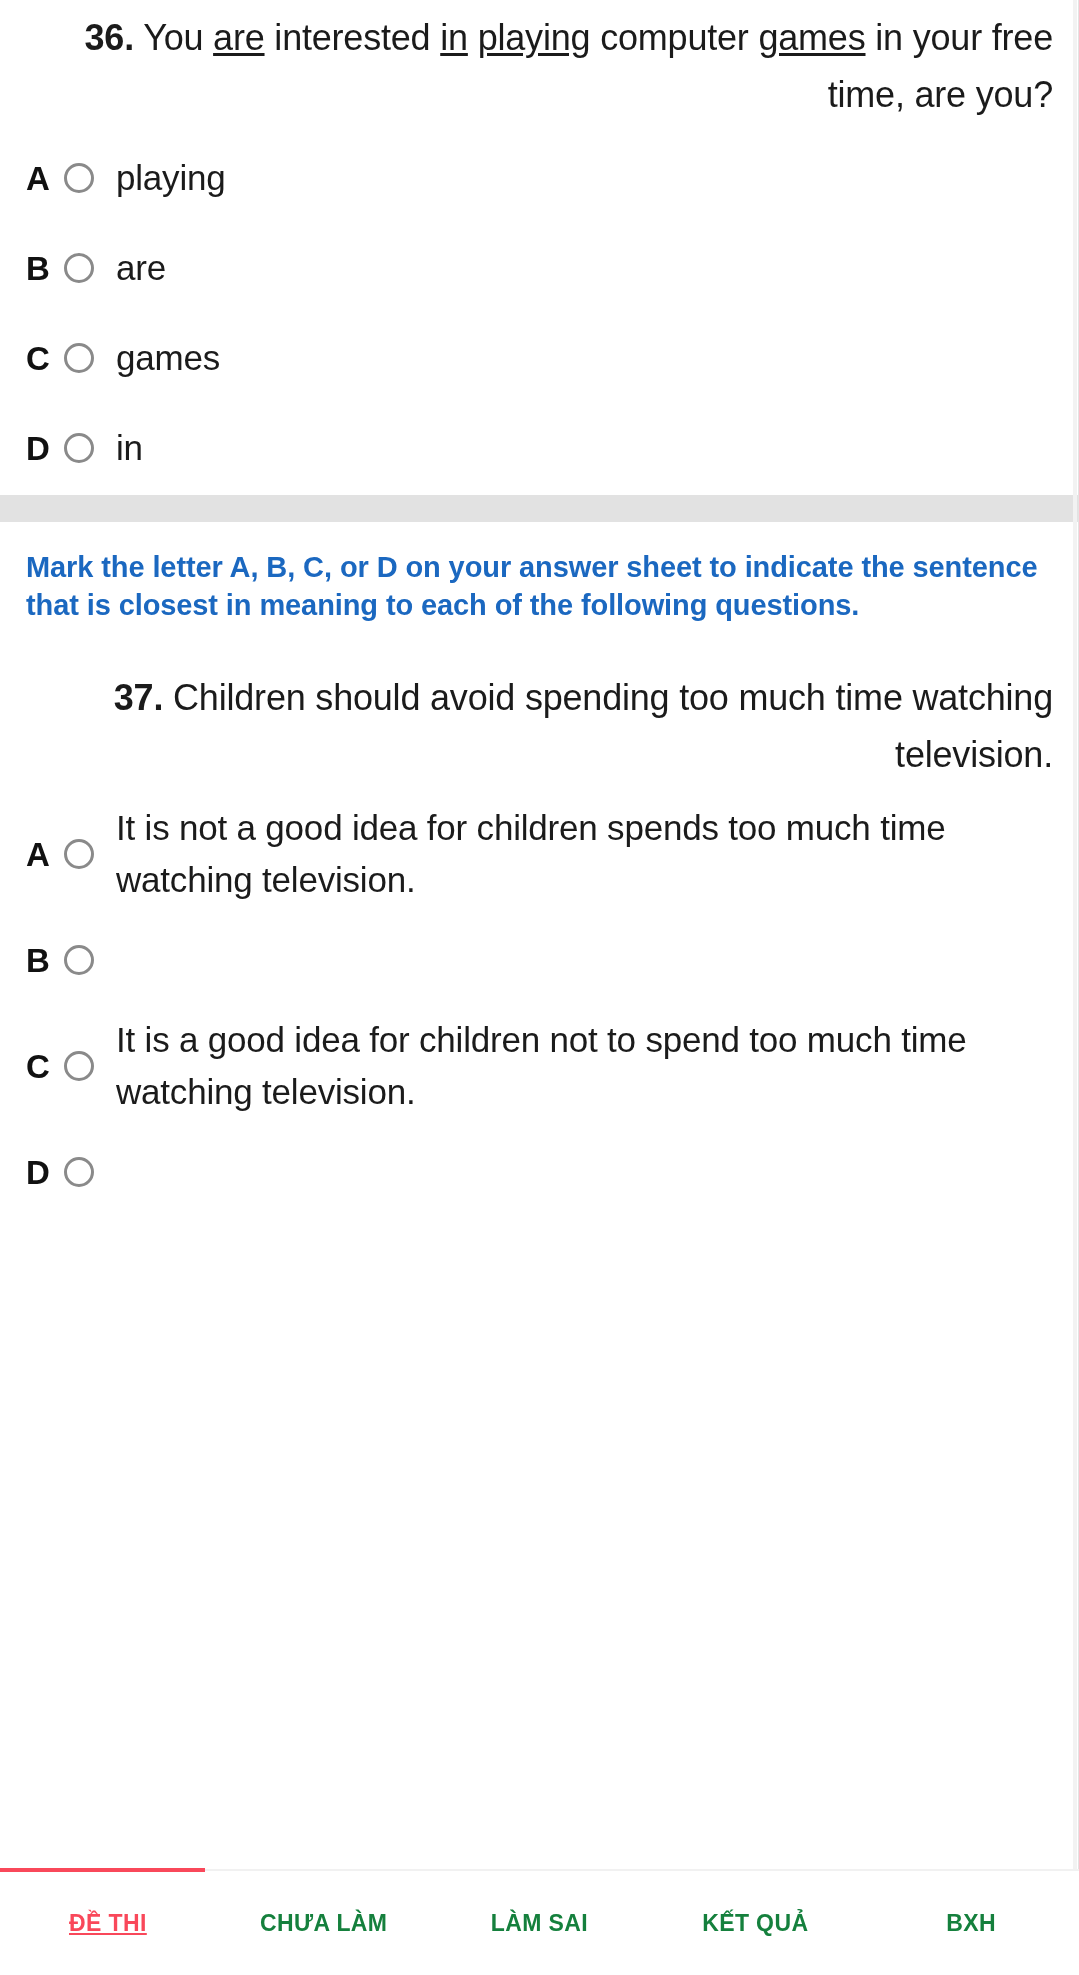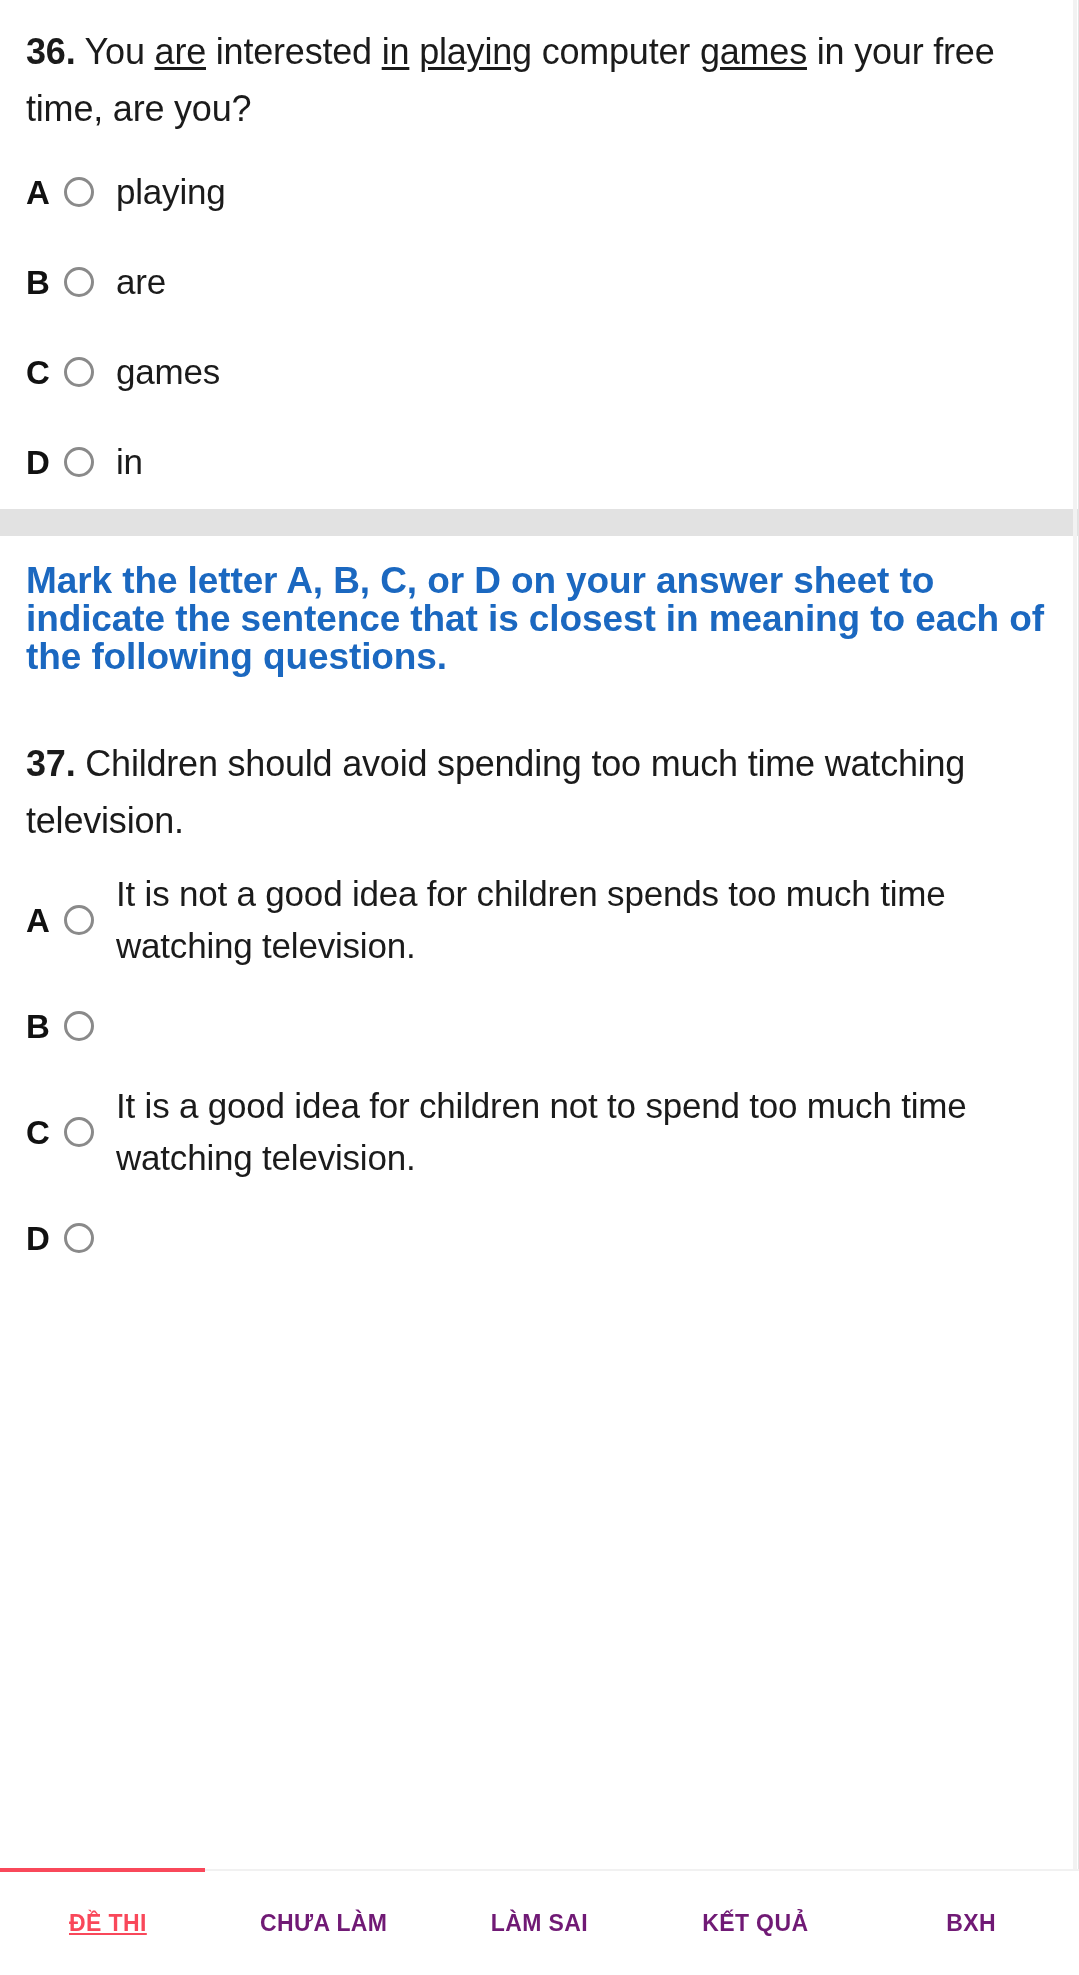--- a/index.html
+++ b/index.html
@@ -54,21 +54,22 @@
     padding: 0 26px 0 26px;
     box-sizing: border-box;
   }
 
   .q-stem {
     font-size: 36px;
     line-height: 57px;
     color: #1b1b1b;
     letter-spacing: -0.2px;
     margin: 0;
-    padding-top: 23px;
+    padding-top: 9px;
+    text-align: right;
   }
   .q-num {
     font-weight: bold;
   }
   .u { text-decoration: underline; text-underline-offset: 3px; }
 
   
   .options {
     margin-top: 10px;
   }
@@ -110,21 +111,21 @@
   
   .section-gap {
     height: 27px;
     background: #e2e2e2;
     margin-top: 2px;
   }
 
   
   .instruction {
     padding: 26px 26px 0 26px;
-    font-size: 37px;
+    font-size: 29px;
     font-weight: bold;
     line-height: 38px;
     letter-spacing: -0.1px;
   }
 
   .q37-wrap {
     padding-top: 36px;
   }
 
   
@@ -144,21 +145,21 @@
     height: 4px;
     width: 205px;
     background: #f9485a;
   }
   .tab {
     flex: 1 1 0;
     text-align: center;
     font-size: 23px;
     font-weight: bold;
     letter-spacing: 0.4px;
-    color: #701a75;
+    color: #15803d;
     white-space: nowrap;
   }
   .tab.active {
     color: #f9485a;
     text-decoration: underline;
   }
 </style>
 </head>
 <body>
 

